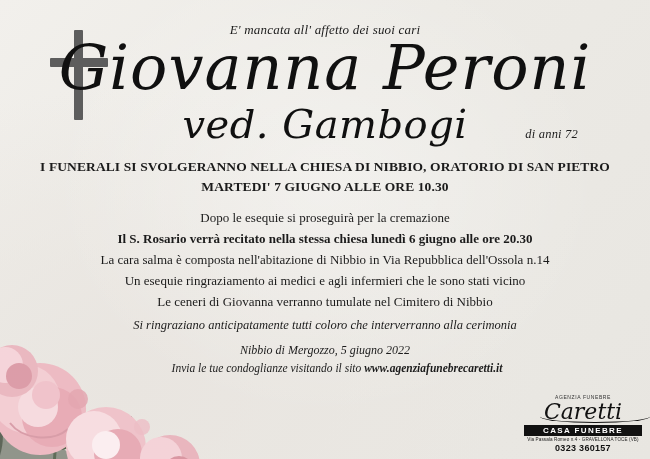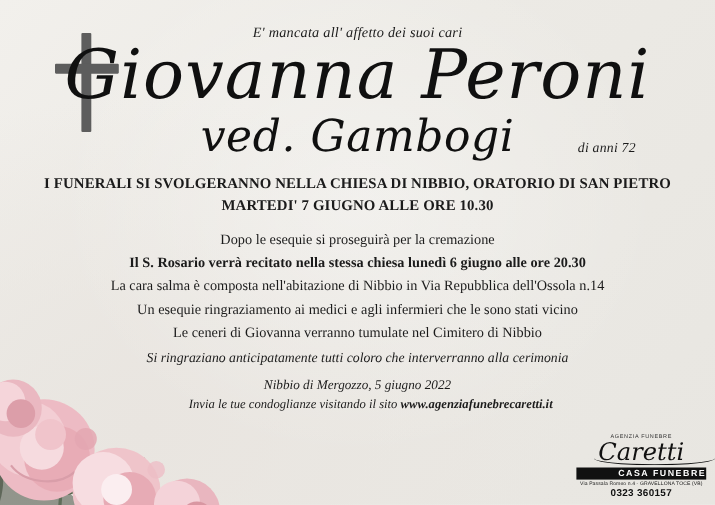--- a/index.html
+++ b/index.html
@@ -197,21 +197,20 @@
     transform: translateY(-2px);
   }
   .agency .sub {
     margin-top: 2px;
     font-size: 8px;
     font-weight: bold;
     letter-spacing: 1.4px;
     background: #111;
     color: #fff;
     padding: 1px 0 1px 0;
-    text-align: right;
   }
   .agency .addr {
     font-size: 4.6px;
     line-height: 1.35;
     letter-spacing: .1px;
     color: #222;
     margin-top: 1px;
   }
   .agency .phone {
     font-size: 9px;

